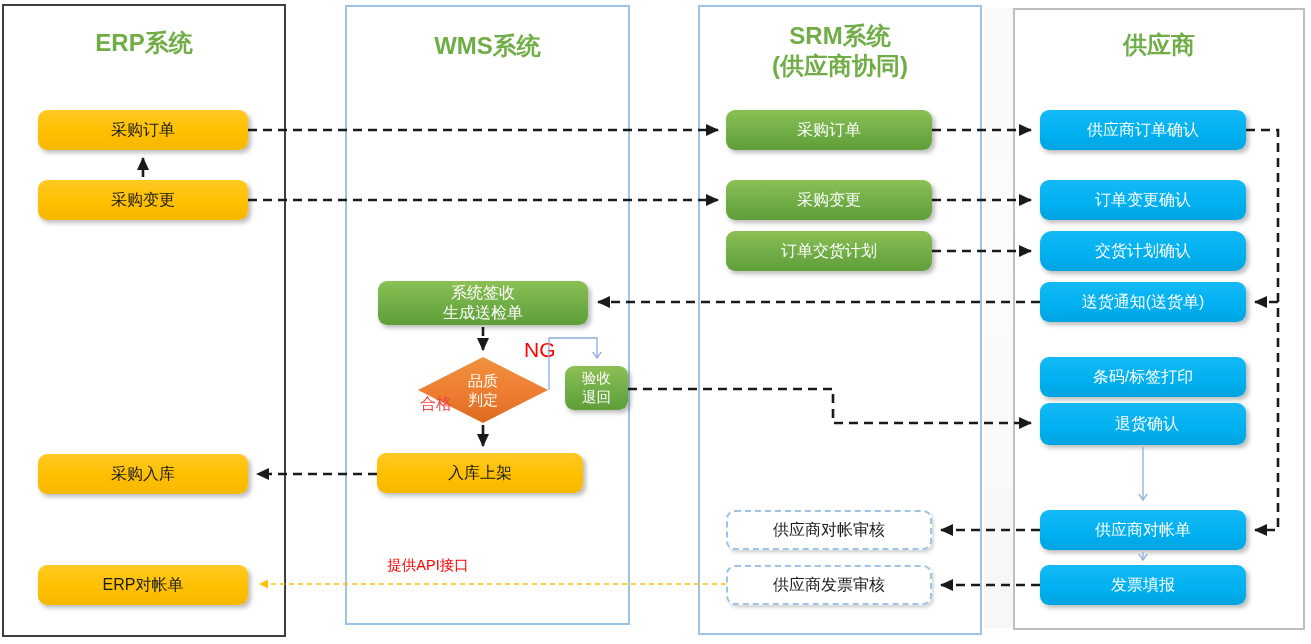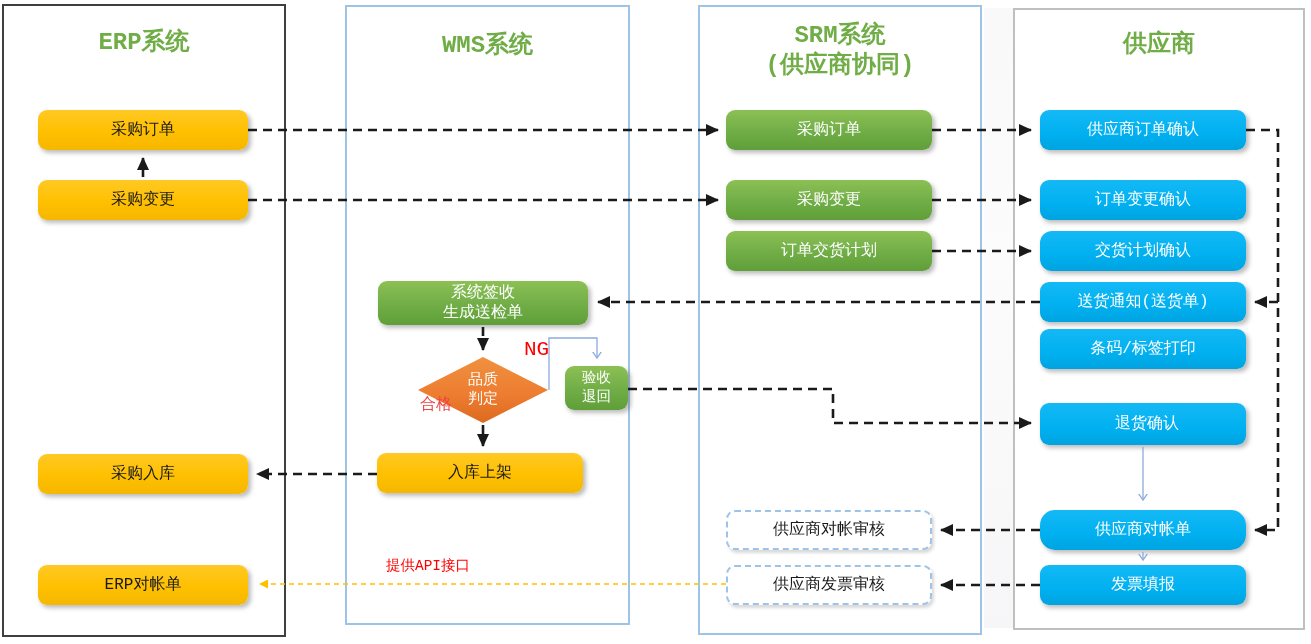--- a/index.html
+++ b/index.html
@@ -1,18 +1,18 @@
 <!DOCTYPE html>
 <html><head>
 <meta charset="utf-8">
 <style>
   html,body{margin:0;padding:0;background:#ffffff;}
   .canvas{
     position:relative;width:1311px;height:644px;background:#ffffff;
-    font-family:Liberation Mono, monospace;overflow:hidden;
+    font-family:Liberation Sans, sans-serif;overflow:hidden;
   }
   .lane{position:absolute;background:#ffffff;box-sizing:border-box;}
   .lane-erp{left:2px;top:4px;width:284px;height:633px;border:2px solid #3f3f3f;}
   .lane-wms{left:345px;top:5px;width:285px;height:620px;border:2px solid #9dc3e6;}
   .lane-srm{left:698px;top:5px;width:284px;height:630px;border:2px solid #9dc3e6;}
   .lane-sup{left:1013px;top:8px;width:292px;height:622px;border:2px solid #bfbfbf;}
   .lane-title{
     position:absolute;text-align:center;font-weight:bold;font-size:24px;
     color:#70ad47;line-height:30px;white-space:pre-line;
   }
@@ -74,23 +74,23 @@
   <div class="node green" style="left:726px;top:110px;width:206px;height:40px;">采购订单</div>
   <div class="node green" style="left:726px;top:180px;width:206px;height:40px;">采购变更</div>
   <div class="node green" style="left:726px;top:231px;width:206px;height:40px;">订单交货计划</div>
   <div class="node audit" style="left:726px;top:510px;width:206px;height:40px;">供应商对帐审核</div>
   <div class="node audit" style="left:726px;top:565px;width:206px;height:40px;">供应商发票审核</div>
 
   <div class="node blue" style="left:1040px;top:110px;width:206px;height:40px;">供应商订单确认</div>
   <div class="node blue" style="left:1040px;top:180px;width:206px;height:40px;">订单变更确认</div>
   <div class="node blue" style="left:1040px;top:231px;width:206px;height:40px;border-radius:12px;">交货计划确认</div>
   <div class="node blue" style="left:1040px;top:282px;width:206px;height:40px;">送货通知(送货单)</div>
-  <div class="node blue" style="left:1040px;top:329px;width:206px;height:40px;text-align:right;">条码/标签打印</div>
+  <div class="node blue" style="left:1040px;top:357px;width:206px;height:40px;text-align:right;">条码/标签打印</div>
   <div class="node blue" style="left:1040px;top:403px;width:206px;height:42px;padding-left:8px;">退货确认</div>
-  <div class="node blue" style="left:1040px;top:510px;width:206px;height:40px;border-radius:15px;">供应商对帐单</div>
+  <div class="node blue" style="left:1040px;top:510px;width:206px;height:40px;">供应商对帐单</div>
   <div class="node blue" style="left:1040px;top:565px;width:206px;height:40px;">发票填报</div>
 
   <div class="edge-label lbl-ng">NG</div>
   <div class="edge-label lbl-pass">合格</div>
   <div class="edge-label lbl-api">提供API接口</div>
 
   <svg class="overlay" width="1311" height="644" viewBox="0 0 1311 644">
     <defs>
       <marker id="arrB" markerUnits="userSpaceOnUse" markerWidth="14" markerHeight="12" refX="12" refY="6" orient="auto">
         <path d="M0,0 L13,6 L0,12 Z" fill="#1a1a1a"></path>

